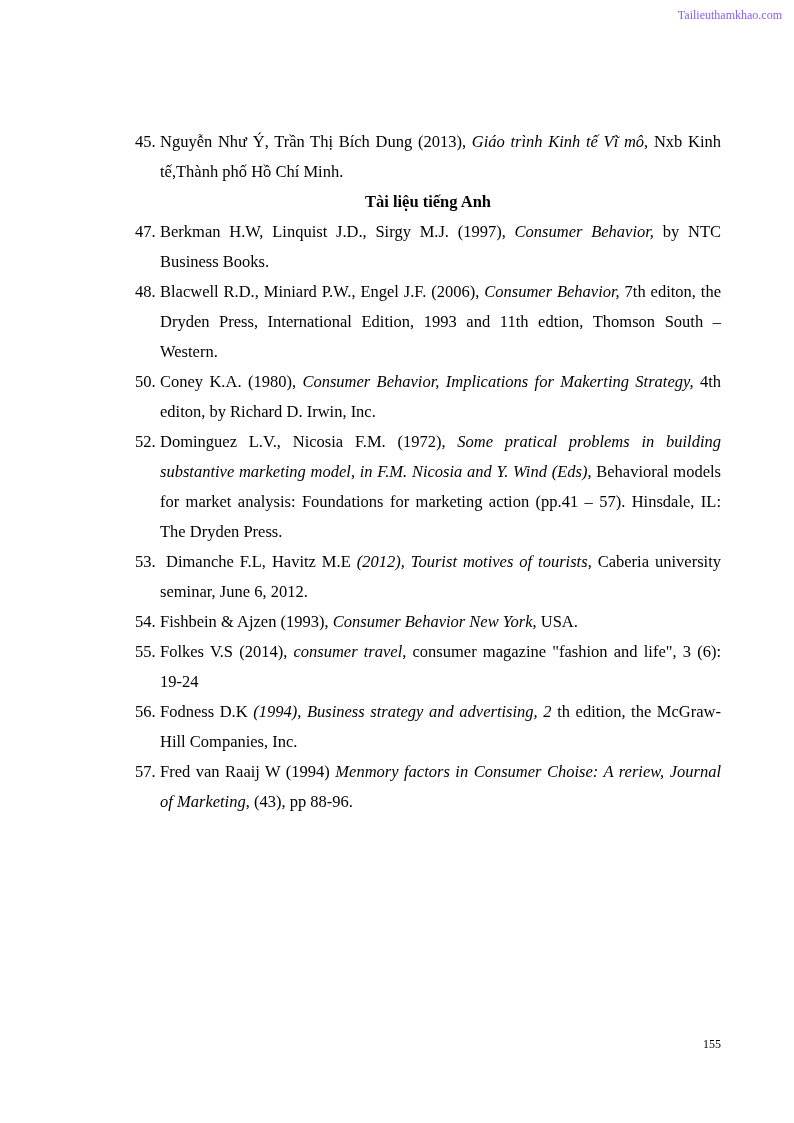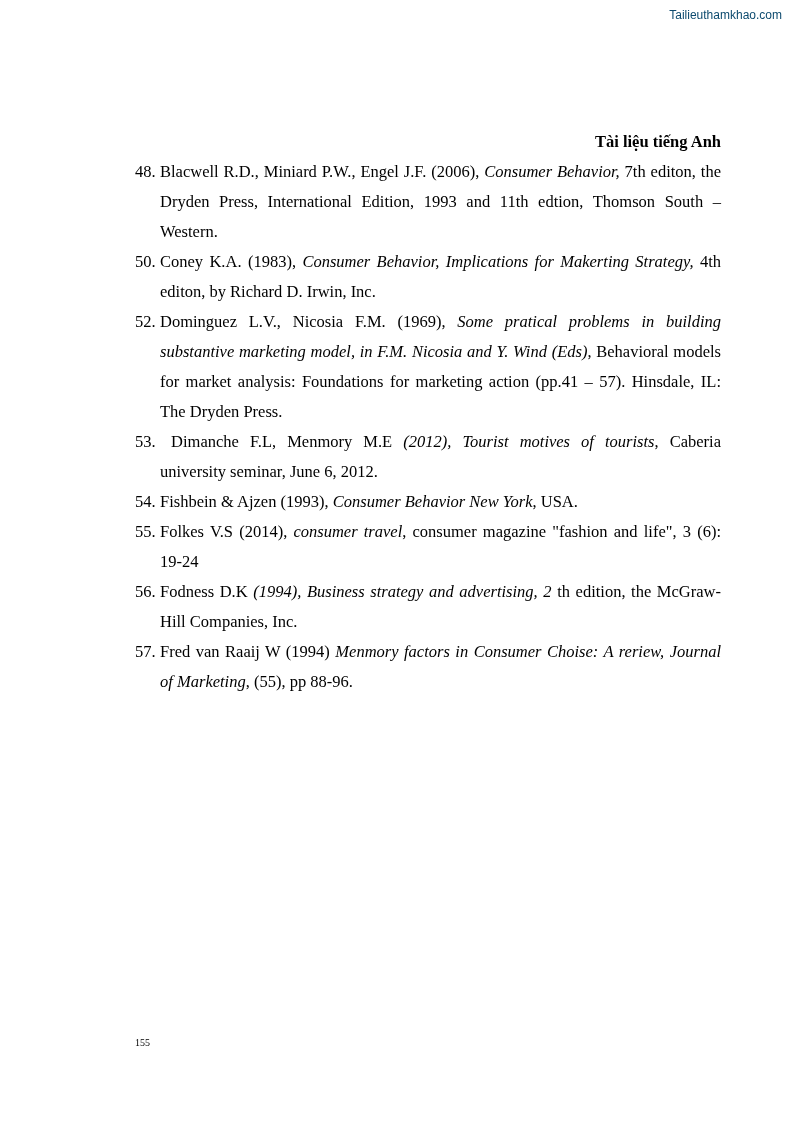--- a/index.html
+++ b/index.html
@@ -14,23 +14,23 @@
     height: 1123px;
     background: #ffffff;
     overflow: hidden;
     font-family: "Liberation Serif", "DejaVu Serif", serif;
     color: #000000;
   }
   .watermark {
     position: absolute;
     top: 8px;
     right: 12px;
-    font-family: Liberation Sans, sans-serif;
+    font-family: Liberation Serif, serif;
     font-size: 12px;
-    color: #0c4a6e;
+    color: #8b5cf6;
   }
   .content {
     position: absolute;
     left: 135px;
     top: 127px;
     width: 586px;
     font-size: 16.5px;
     line-height: 30px;
     text-align: justify;
   }
@@ -38,45 +38,47 @@
     padding-left: 25px;
     text-indent: -25px;
   }
   .ref-num {
     display: inline-block;
     width: 25px;
     text-indent: 0;
   }
   .section-heading {
     font-weight: bold;
-    text-align: right;
+    text-align: center;
   }
   .italic { font-style: italic; }
   .normal { font-style: normal; }
   .page-number {
     position: absolute;
     left: 135px;
     width: 586px;
     top: 1037px;
-    text-align: left;
-    font-size: 10px;
+    text-align: right;
+    font-size: 12px;
   }
 </style>
 </head>
 <body>
 
 <div class="page">
   <div class="watermark">Tailieuthamkhao.com</div>
 
   <div class="content">
+      <div class="ref"><span class="ref-num">45.</span><span class="normal">Nguyễn Như Ý, Trần Thị Bích Dung (2013), </span><span class="italic">Giáo trình Kinh tế Vĩ mô, </span><span class="normal">Nxb Kinh tế,Thành phố Hồ Chí Minh.</span></div>
       <div class="section-heading">Tài liệu tiếng Anh</div>
+      <div class="ref"><span class="ref-num">47.</span><span class="normal">Berkman H.W, Linquist J.D., Sirgy M.J. (1997), </span><span class="italic">Consumer Behavior, </span><span class="normal">by NTC Business Books.</span></div>
       <div class="ref"><span class="ref-num">48.</span><span class="normal">Blacwell R.D., Miniard P.W., Engel J.F. (2006), </span><span class="italic">Consumer Behavior, </span><span class="normal">7th editon, the Dryden Press, International Edition, 1993 and 11th edtion, Thomson South – Western.</span></div>
-      <div class="ref"><span class="ref-num">50.</span><span class="normal">Coney K.A. (1983), </span><span class="italic">Consumer Behavior, Implications for Makerting Strategy, </span><span class="normal">4th editon, by Richard D. Irwin, Inc.</span></div>
-      <div class="ref"><span class="ref-num">52.</span><span class="normal">Dominguez L.V., Nicosia F.M. (1969), </span><span class="italic">Some pratical problems in building substantive marketing model, in F.M. Nicosia and Y. Wind (Eds)</span><span class="normal">, Behavioral models for market analysis: Foundations for marketing action (pp.41 – 57). Hinsdale, IL: The Dryden Press.</span></div>
-      <div class="ref"><span class="ref-num">53.</span><span class="normal"> Dimanche F.L, Menmory M.E </span><span class="italic">(2012), Tourist motives of tourists</span><span class="normal">, Caberia university seminar, June 6, 2012.</span></div>
+      <div class="ref"><span class="ref-num">50.</span><span class="normal">Coney K.A. (1980), </span><span class="italic">Consumer Behavior, Implications for Makerting Strategy, </span><span class="normal">4th editon, by Richard D. Irwin, Inc.</span></div>
+      <div class="ref"><span class="ref-num">52.</span><span class="normal">Dominguez L.V., Nicosia F.M. (1972), </span><span class="italic">Some pratical problems in building substantive marketing model, in F.M. Nicosia and Y. Wind (Eds)</span><span class="normal">, Behavioral models for market analysis: Foundations for marketing action (pp.41 – 57). Hinsdale, IL: The Dryden Press.</span></div>
+      <div class="ref"><span class="ref-num">53.</span><span class="normal"> Dimanche F.L, Havitz M.E </span><span class="italic">(2012), Tourist motives of tourists</span><span class="normal">, Caberia university seminar, June 6, 2012.</span></div>
       <div class="ref"><span class="ref-num">54.</span><span class="normal">Fishbein &amp; Ajzen (1993), </span><span class="italic">Consumer Behavior New York</span><span class="normal">, USA.</span></div>
       <div class="ref"><span class="ref-num">55.</span><span class="normal">Folkes V.S (2014), </span><span class="italic">consumer travel</span><span class="normal">, consumer magazine "fashion and life",  3 (6): 19-24</span></div>
       <div class="ref"><span class="ref-num">56.</span><span class="normal">Fodness D.K </span><span class="italic">(1994), Business strategy and advertising, 2</span><span class="normal"> th edition, the McGraw-Hill Companies, Inc.</span></div>
-      <div class="ref"><span class="ref-num">57.</span><span class="normal">Fred van Raaij W (1994) </span><span class="italic">Menmory factors in Consumer Choise: A reriew, Journal of Marketing</span><span class="normal">, (55), pp 88-96.</span></div>
+      <div class="ref"><span class="ref-num">57.</span><span class="normal">Fred van Raaij W (1994) </span><span class="italic">Menmory factors in Consumer Choise: A reriew, Journal of Marketing</span><span class="normal">, (43), pp 88-96.</span></div>
     </div>
 
   <div class="page-number">155</div>
 </div>
 
 </body></html>

